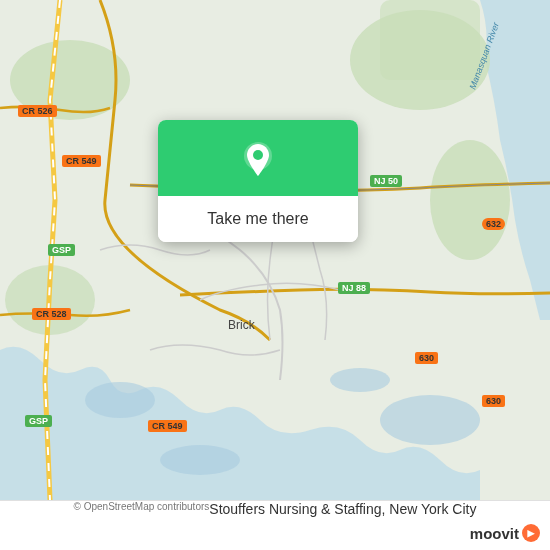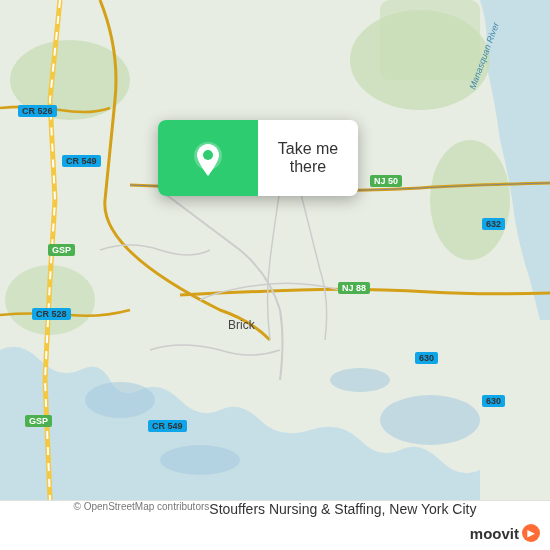--- a/index.html
+++ b/index.html
@@ -24,21 +24,21 @@
     
     .popup-card {
       position: absolute;
       top: 120px;
       left: 158px;
       width: 200px;
       background: white;
       border-radius: 8px;
       box-shadow: 0 4px 15px rgba(0,0,0,0.3);
       display: flex;
-      flex-direction: row;
+      flex-direction: column;
       align-items: center;
       overflow: hidden;
     }
 
     .popup-header {
       background: #2ecc71;
       width: 100%;
       display: flex;
       align-items: center;
       justify-content: center;
@@ -115,21 +115,21 @@
 
     .road-label {
       position: absolute;
       font-size: 9px;
       color: #555;
       font-weight: bold;
       white-space: nowrap;
     }
 
     .road-label-yellow {
-      background: #0ea5e9;
+      background: #f97316;
       padding: 1px 4px;
       border-radius: 2px;
       font-size: 9px;
       color: #333;
       font-weight: bold;
     }
 
     .road-label-green {
       background: #4caf50;
       padding: 1px 4px;
@@ -193,21 +193,21 @@
     <text x="475" y="90" font-size="9" fill="#4488aa" transform="rotate(-70, 475, 90)" font-style="italic">Manasquan River</text>
   </svg>
 
   <div class="road-label road-label-yellow" style="top:105px;left:18px;">CR 526</div>
   <div class="road-label road-label-yellow" style="top:155px;left:62px;">CR 549</div>
   <div class="road-label road-label-yellow" style="top:420px;left:148px;">CR 549</div>
   <div class="road-label road-label-green" style="top:175px;left:370px;">NJ 50</div>
   <div class="road-label road-label-green" style="top:282px;left:338px;">NJ 88</div>
   <div class="road-label road-label-green" style="top:244px;left:48px;">GSP</div>
   <div class="road-label road-label-green" style="top:415px;left:25px;">GSP</div>
-  <div class="road-label road-label-yellow" style="top:218px;left:482px;">632</div>
+  <div class="road-label road-label-yellow" style="top:218px;left:482px;border-radius:6px;">632</div>
   <div class="road-label road-label-yellow" style="top:352px;left:415px;">630</div>
   <div class="road-label road-label-yellow" style="top:395px;left:482px;">630</div>
   <div class="road-label road-label-yellow" style="top:308px;left:32px;">CR 528</div>
 
   <div class="city-label" style="top:318px;left:228px;">Brick</div>
 
   <div class="popup-card">
     <div class="popup-header">
 
       <svg class="location-pin-icon" viewBox="0 0 44 44" xmlns="http://www.w3.org/2000/svg">

